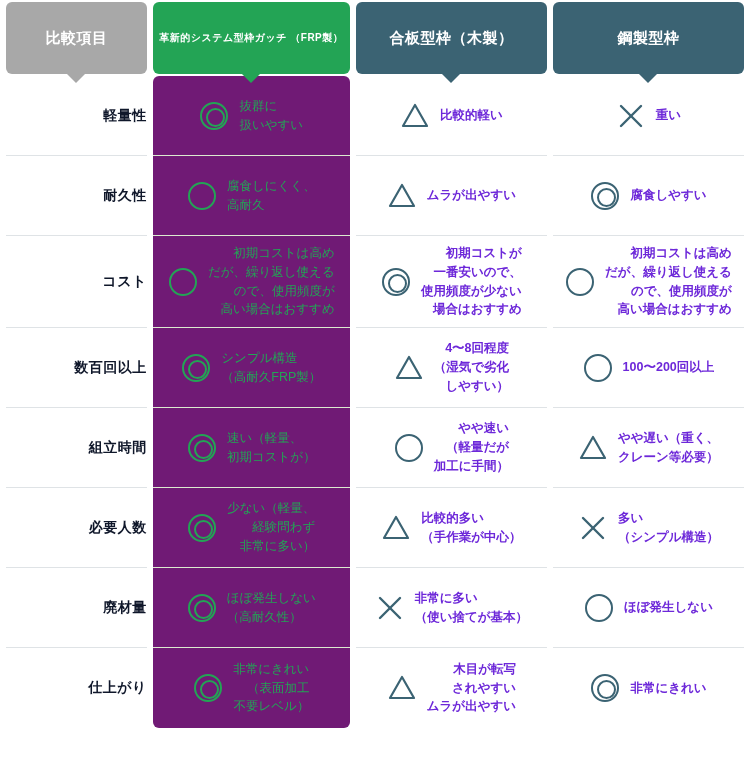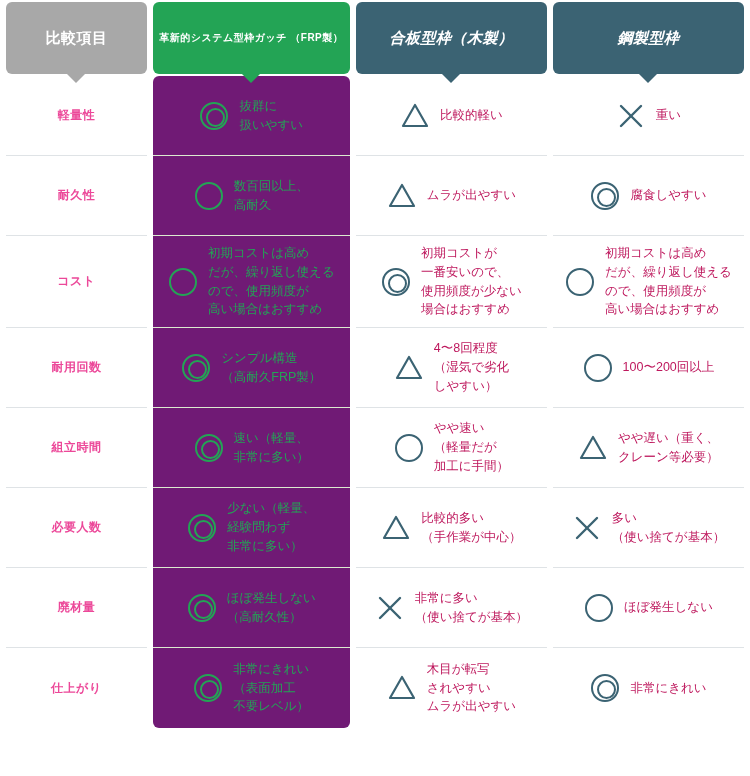--- a/index.html
+++ b/index.html
@@ -42,21 +42,21 @@
     display: flex;
     flex-direction: column;
     align-items: center;
     justify-content: center;
     line-height: 1.35;
     color: #ffffff;
     position: relative;
   }
   th.hcat .hbox { background: #a8a8a8; font-size: 15px; }
   th.hmain .hbox { background: #23a455; font-size: 10px; }
-  th.hgray .hbox { background: #3b6373; font-size: 15px; font-style: italic; }
+  th.hgray .hbox { background: #3b6373; font-size: 15px; }
 
   
   th .hbox::after {
     content: "";
     position: absolute;
     bottom: -9px;
     left: 50%;
     transform: translateX(-50%);
     width: 0; height: 0;
     border-left: 10px solid transparent;
@@ -70,24 +70,25 @@
   td {
     padding: 0;
     vertical-align: middle;
     text-align: center;
     border-bottom: 1px solid #dfe3e6;
     height: 80px;
   }
   tbody tr:last-child td { border-bottom: none; }
 
   td.cat {
-    font-size: 12px;
+    font-size: 14px;
     font-weight: bold;
-    color: #ec4899;
+    color: #0f172a;
     letter-spacing: 0.5px;
+    text-align: right;
   }
   td.hl {
     background: #701a75;
     border-bottom: 1px solid #dcead0;
   }
   td.hl.first { border-radius: 6px 6px 0 0; }
   td.hl.last { border-radius: 0 0 6px 6px; border-bottom: none; }
 
   .cellinner {
     display: flex;
@@ -103,22 +104,22 @@
     height: 30px;
     position: relative;
   }
   .txt {
     font-size: 12.5px;
     line-height: 1.5;
     text-align: left;
     white-space: pre-line;
   }
   .txt.green { color: #23a455; }
-  .txt.dark { color: #be185d; }
-  .txt.ctr { text-align: left; }
+  .txt.dark { color: #6d28d9; font-weight: bold; }
+  .txt.ctr { text-align: right; }
 
   
   .ic-double, .ic-circle {
     border-radius: 50%;
     border: 2.5px solid currentColor;
     width: 28px; height: 28px;
     position: absolute; top: 1px; left: 1px;
   }
   .ic-double::after {
     content: "";
@@ -189,21 +190,21 @@
             </div>
           </td>
         </tr>
         <tr>
           <td class="cat">耐久性</td>
           <td class="hl">
             <div class="cellinner">
               <span class="mark g">
                 <span class="ic-circle"></span>
               </span>
-              <span class="txt green">数百回以上、
+              <span class="txt green">腐食しにくく、
 高耐久</span>
             </div>
           </td>
           <td class="">
             <div class="cellinner">
               <span class="mark d"><svg width="30" height="30" viewBox="0 0 30 30">
                   <polygon points="15,4 27,25 3,25" fill="none" stroke="currentColor" stroke-width="2.2" stroke-linejoin="round"></polygon>
                 </svg></span>
               <span class="txt dark">ムラが出やすい</span>
             </div>
@@ -247,21 +248,21 @@
                 <span class="ic-circle"></span>
               </span>
               <span class="txt dark ctr">初期コストは高め
 だが、繰り返し使える
 ので、使用頻度が
 高い場合はおすすめ</span>
             </div>
           </td>
         </tr>
         <tr>
-          <td class="cat">耐用回数</td>
+          <td class="cat">数百回以上</td>
           <td class="hl">
             <div class="cellinner">
               <span class="mark g">
                 <span class="ic-double"></span>
               </span>
               <span class="txt green">シンプル構造
 （高耐久FRP製）</span>
             </div>
           </td>
           <td class="">
@@ -284,21 +285,21 @@
           </td>
         </tr>
         <tr>
           <td class="cat">組立時間</td>
           <td class="hl">
             <div class="cellinner">
               <span class="mark g">
                 <span class="ic-double"></span>
               </span>
               <span class="txt green">速い（軽量、
-非常に多い）</span>
+初期コストが）</span>
             </div>
           </td>
           <td class="">
             <div class="cellinner">
               <span class="mark d">
                 <span class="ic-circle"></span>
               </span>
               <span class="txt dark ctr">やや速い
 （軽量だが
 加工に手間）</span>
@@ -335,21 +336,21 @@
 （手作業が中心）</span>
             </div>
           </td>
           <td class="">
             <div class="cellinner">
               <span class="mark d"><svg width="30" height="30" viewBox="0 0 30 30">
                   <line x1="5" y1="5" x2="25" y2="25" stroke="currentColor" stroke-width="2.4" stroke-linecap="round"></line>
                   <line x1="25" y1="5" x2="5" y2="25" stroke="currentColor" stroke-width="2.4" stroke-linecap="round"></line>
                 </svg></span>
               <span class="txt dark">多い
-（使い捨てが基本）</span>
+（シンプル構造）</span>
             </div>
           </td>
         </tr>
         <tr>
           <td class="cat">廃材量</td>
           <td class="hl">
             <div class="cellinner">
               <span class="mark g">
                 <span class="ic-double"></span>
               </span>

